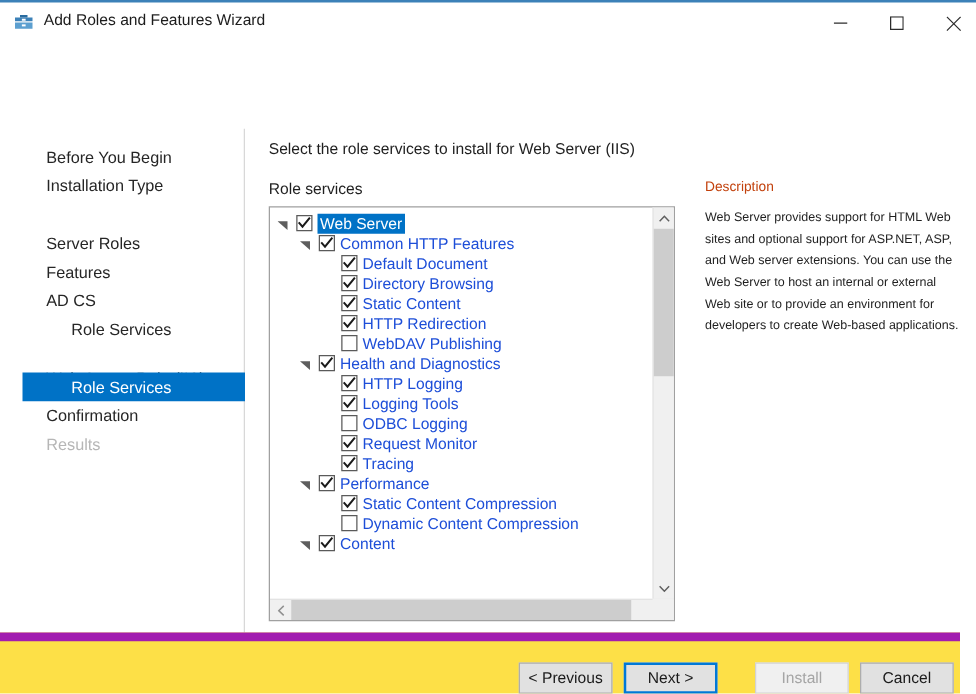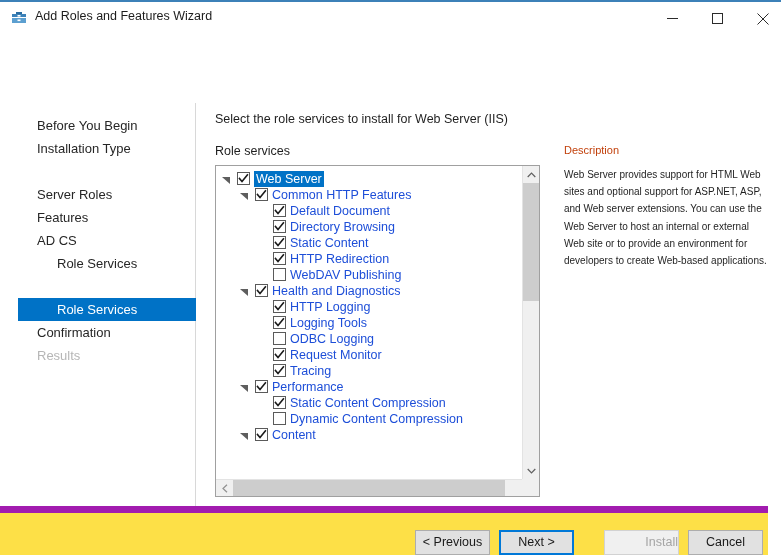--- a/index.html
+++ b/index.html
@@ -325,21 +325,21 @@
     background: #e1e1e1;
     line-height: 21px;
   }
   .fbtn.disabled {
     color: #a5a5a5;
     background: #f0f0f0;
     border: 1px solid #d2d2d2;
   }
   .btn-prev   { left: 415px; }
   .btn-next   { left: 499px; }
-  .btn-install{ left: 604px; text-align: right; }
+  .btn-install{ left: 604px; }
   .btn-cancel { left: 688px; }
 </style>
 </head>
 <body>
 
 <div id="app">
 
   <div class="titlebar">
     <span class="titlebar-icon">
       <svg width="16" height="16" viewBox="0 0 16 16">

